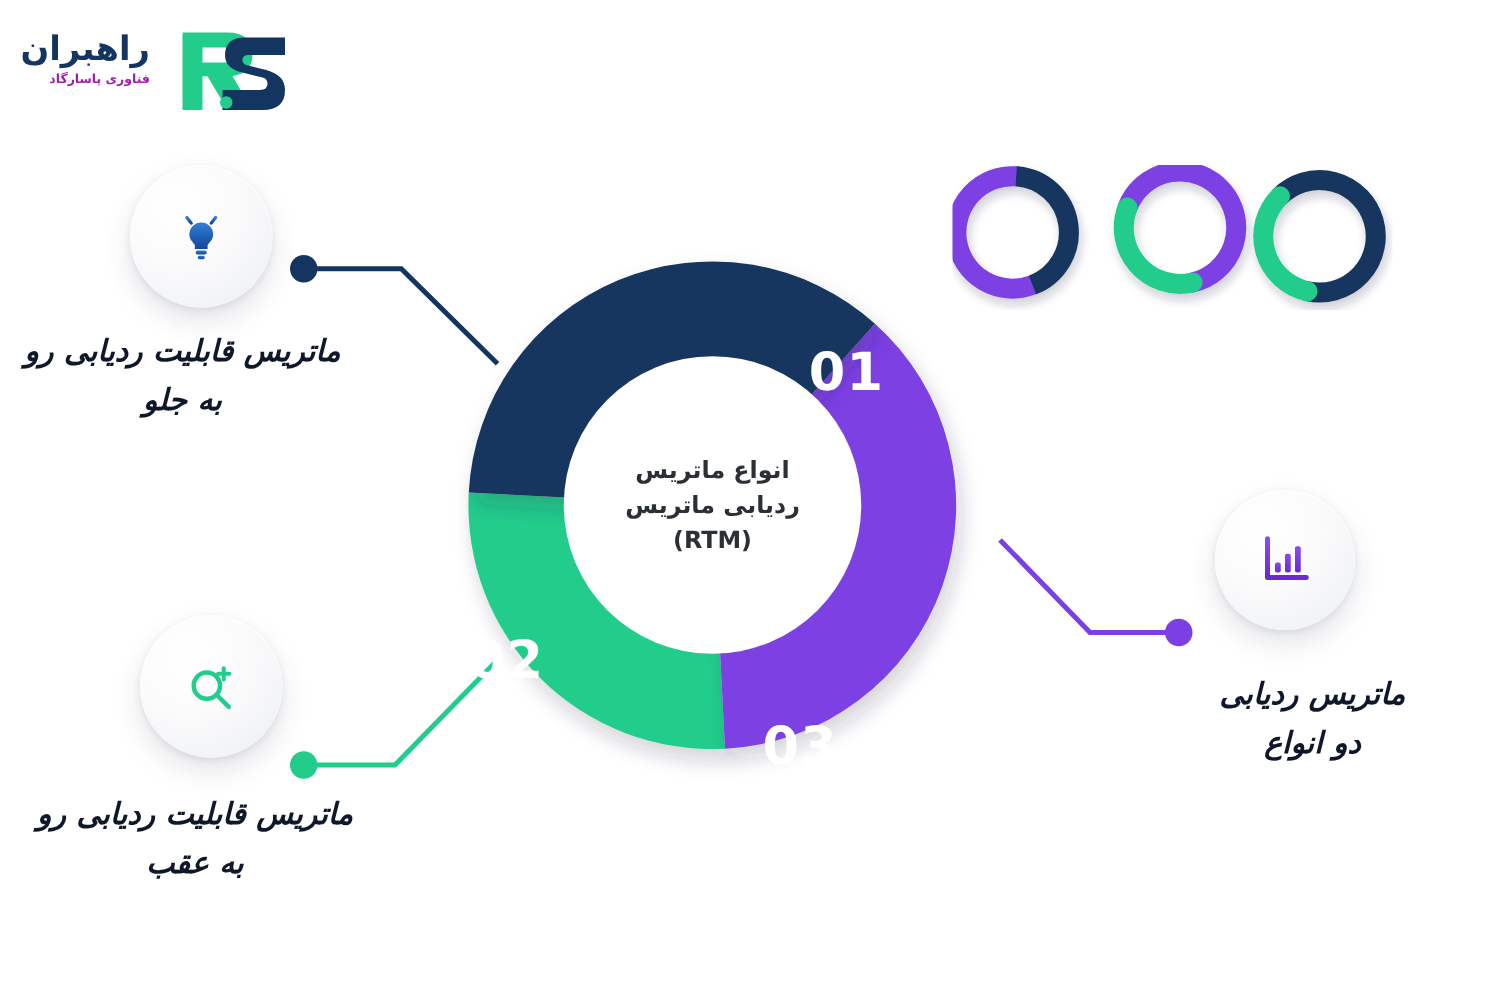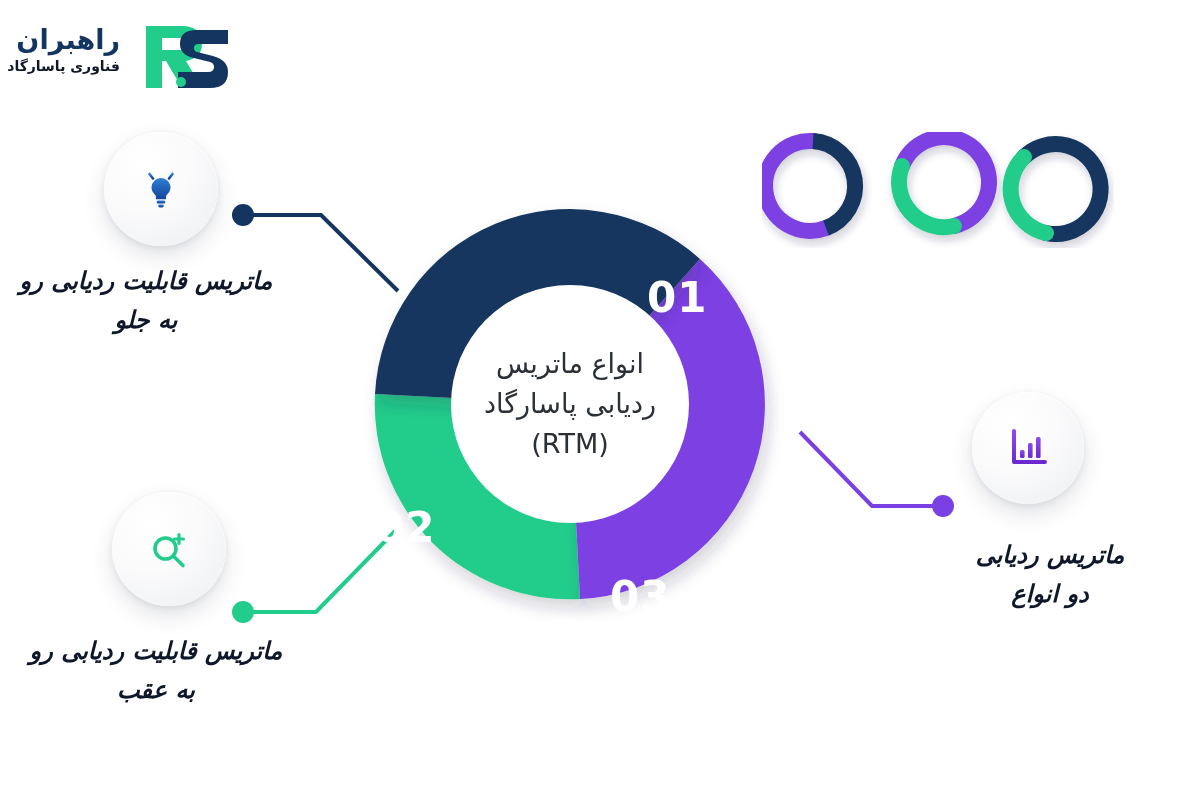--- a/index.html
+++ b/index.html
@@ -39,23 +39,23 @@
   }
   .logo-main {
     font-size: 27px;
     font-weight: bold;
     color: #14355f;
     letter-spacing: 0px;
     line-height: 1.05;
     white-space: nowrap;
   }
   .logo-sub {
-    font-size: 14px;
-    font-weight: bold;
-    color: #0f172a;
+    font-size: 10px;
+    font-weight: bold;
+    color: #a21caf;
     line-height: 1.3;
     margin-top: 3px;
     white-space: nowrap;
   }
   .logo-mark {
     position: absolute;
     left: 118px;
     top: 8px;
   }
 
@@ -89,22 +89,22 @@
     border-radius: 50%;
     background: #ffffff;
     display: flex;
     align-items: center;
     justify-content: center;
   }
   .hub-text {
     direction: rtl;
     text-align: center;
     color: #2b3036;
-    font-size: 27px;
-    font-weight: normal;
+    font-size: 19px;
+    font-weight: bold;
     line-height: 1.48;
     width: 200px;
   }
 
   
   .bubble {
     position: absolute;
     border-radius: 50%;
     background:
       radial-gradient(circle at 34% 28%, #ffffff 0%, #fbfbfc 42%, #eceef1 100%);
@@ -239,21 +239,21 @@
       </g>
     </svg>
 
     <div class="seg-num num-01">01</div>
     <div class="seg-num num-02">02</div>
     <div class="seg-num num-03">03</div>
 
     <div class="hub">
       <div class="hub-text">
         <div>انواع ماتریس</div>
-        <div>ردیابی پاسارگاد</div>
+        <div>ردیابی ماتریس</div>
         <div>(RTM)</div>
       </div>
     </div>
   </div>
 
   <div class="bubble bubble-a">
     <svg width="46" height="46" viewBox="0 0 46 46">
       <defs>
         <linearGradient id="gradBlue" x1="0" y1="0" x2="0" y2="1">
           <stop offset="0%" stop-color="#2f7fd6"></stop>

